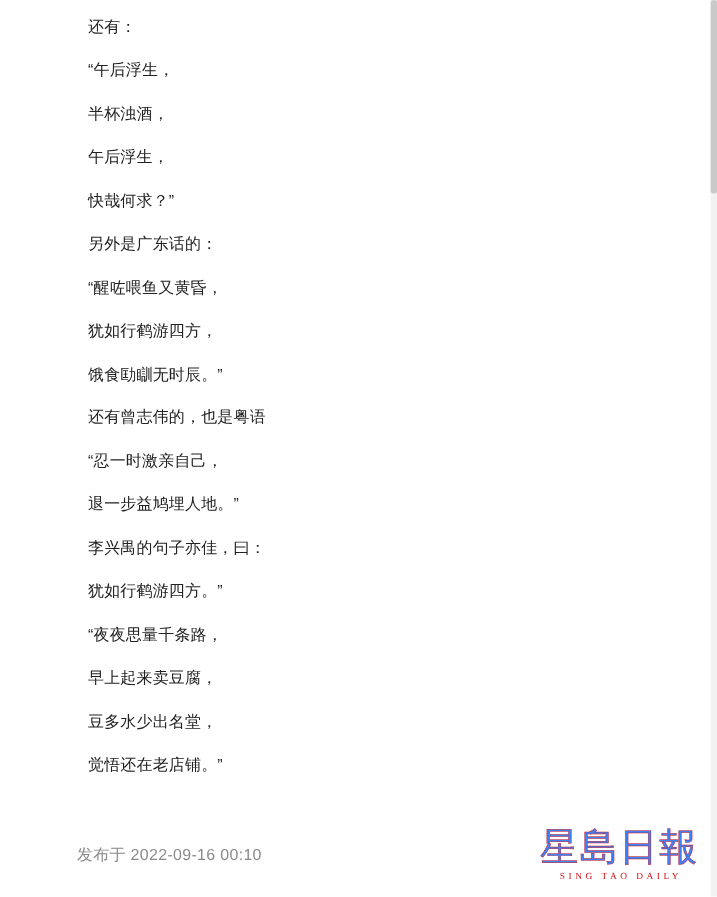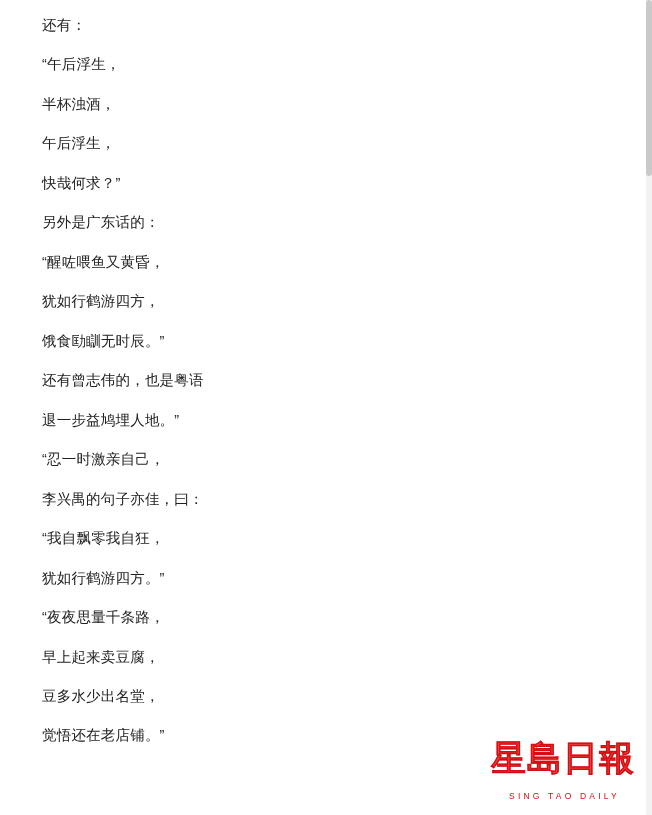--- a/index.html
+++ b/index.html
@@ -13,21 +13,21 @@
     font-family: "Liberation Sans", sans-serif;
     overflow: hidden;
     position: relative;
   }
   .page {
     position: relative;
     width: 652px;
     height: 815px;
     background: #ffffff;
     box-sizing: border-box;
-    padding: 14px 56px 0 32px;
+    padding: 14px 56px 0 70px;
   }
   .para {
     font-size: 14.5px;
     line-height: 1.55;
     color: #222222;
     margin: 0 0 17px 0;
     letter-spacing: 0.2px;
   }
   .para.indent {
     text-indent: 0;
@@ -44,30 +44,30 @@
   .logo {
     position: absolute;
     right: 14px;
     bottom: 14px;
     width: 150px;
     text-align: center;
     user-select: none;
   }
   .logo-main {
     font-family: "DejaVu Serif", "Liberation Serif", serif;
-    font-weight: bold;
+    font-weight: normal;
     font-size: 35px;
     line-height: 1.0;
-    color: #ef4444;
+    color: #3b82f6;
     letter-spacing: 1px;
     -webkit-text-stroke: 0.4px #d40f14;
   }
   .logo-sub {
-    margin-top: 16px;
-    font-family: Liberation Sans, sans-serif;
+    margin-top: 2px;
+    font-family: Liberation Serif, serif;
     font-size: 8.5px;
     letter-spacing: 3.2px;
     color: #d40f14;
     padding-left: 3px;
   }
   .scrollbar-track {
     position: absolute;
     top: 0;
     right: 0;
     width: 6px;
@@ -93,32 +93,32 @@
     <p class="para indent">还有：</p>
     <p class="para indent">“午后浮生，</p>
     <p class="para indent">半杯浊酒，</p>
     <p class="para indent">午后浮生，</p>
     <p class="para indent">快哉何求？”</p>
     <p class="para indent">另外是广东话的：</p>
     <p class="para indent">“醒咗喂鱼又黄昏，</p>
     <p class="para indent">犹如行鹤游四方，</p>
     <p class="para indent">饿食劻瞓无时辰。”</p>
     <p class="para indent">还有曾志伟的，也是粤语</p>
+    <p class="para indent">“忍一时激亲自己，</p>
     <p class="para indent">退一步益鸠埋人地。”</p>
-    <p class="para indent">“忍一时激亲自己，</p>
     <p class="para indent">李兴禺的句子亦佳，曰：</p>
-    <p class="para indent">“我自飘零我自狂，</p>
     <p class="para indent">犹如行鹤游四方。”</p>
     <p class="para indent">“夜夜思量千条路，</p>
     <p class="para indent">早上起来卖豆腐，</p>
     <p class="para indent">豆多水少出名堂，</p>
     <p class="para indent">觉悟还在老店铺。”</p>
 
   </div>
 
+  <div class="footer">发布于 2022-09-16 00:10</div>
 
   <div class="logo">
     <div class="logo-main">星島日報</div>
     <div class="logo-sub">SING TAO DAILY</div>
   </div>
 
   <div class="scrollbar-track">
     <div class="scrollbar-thumb"></div>
   </div>
 </div>

